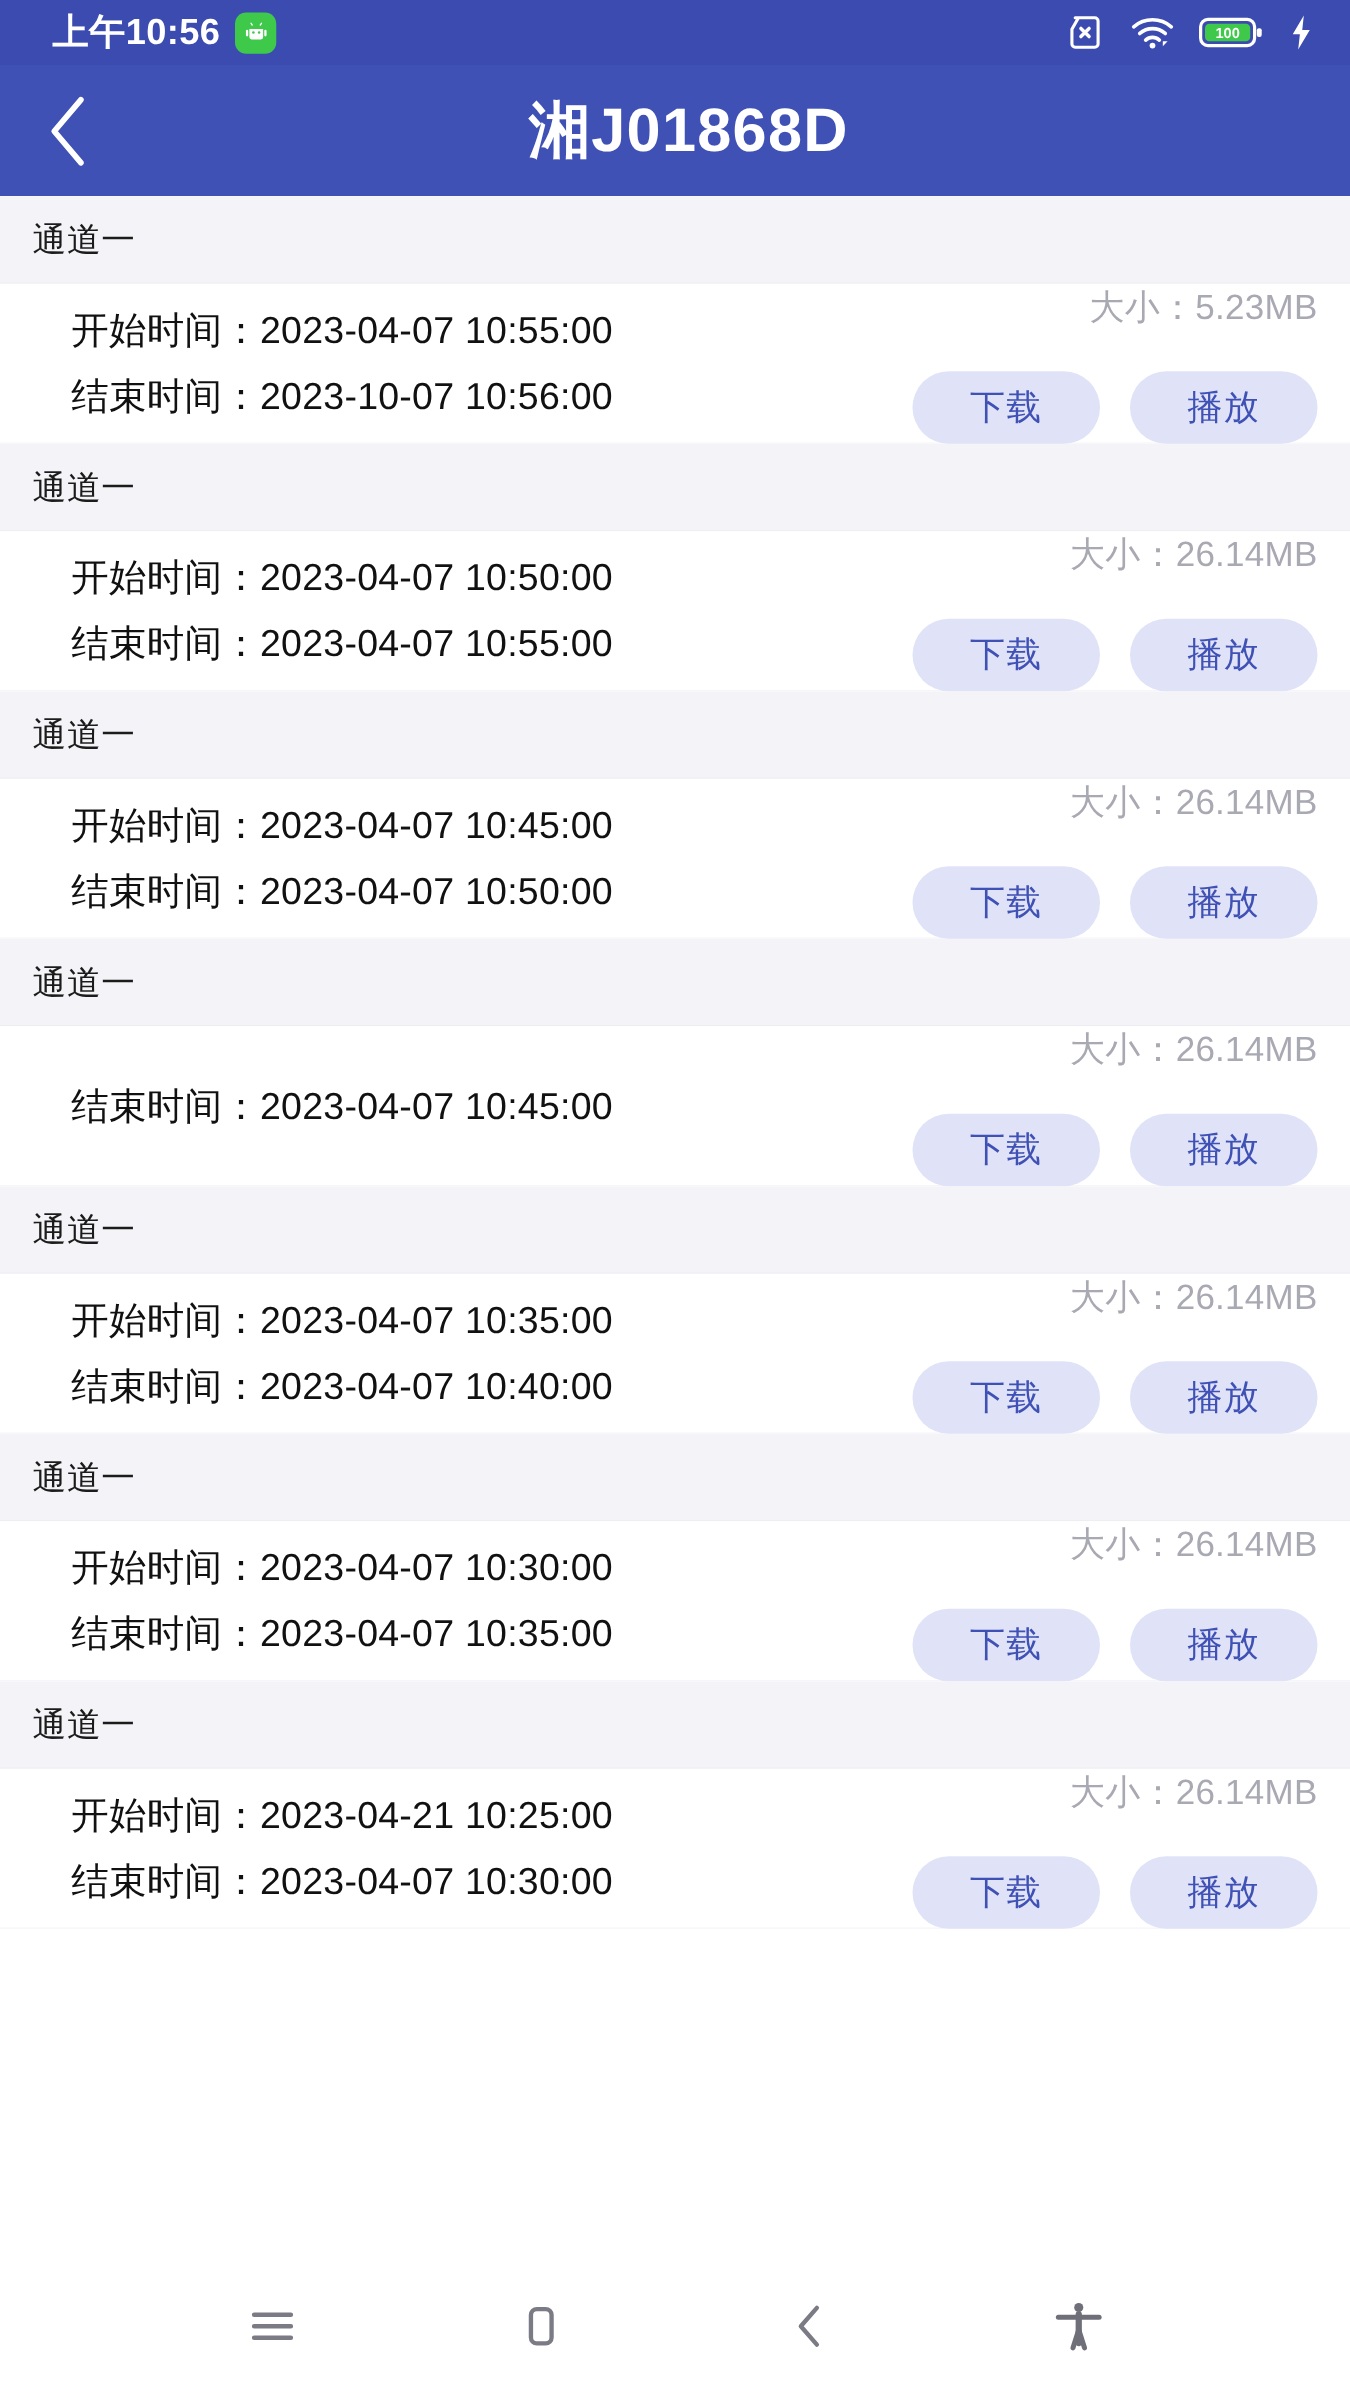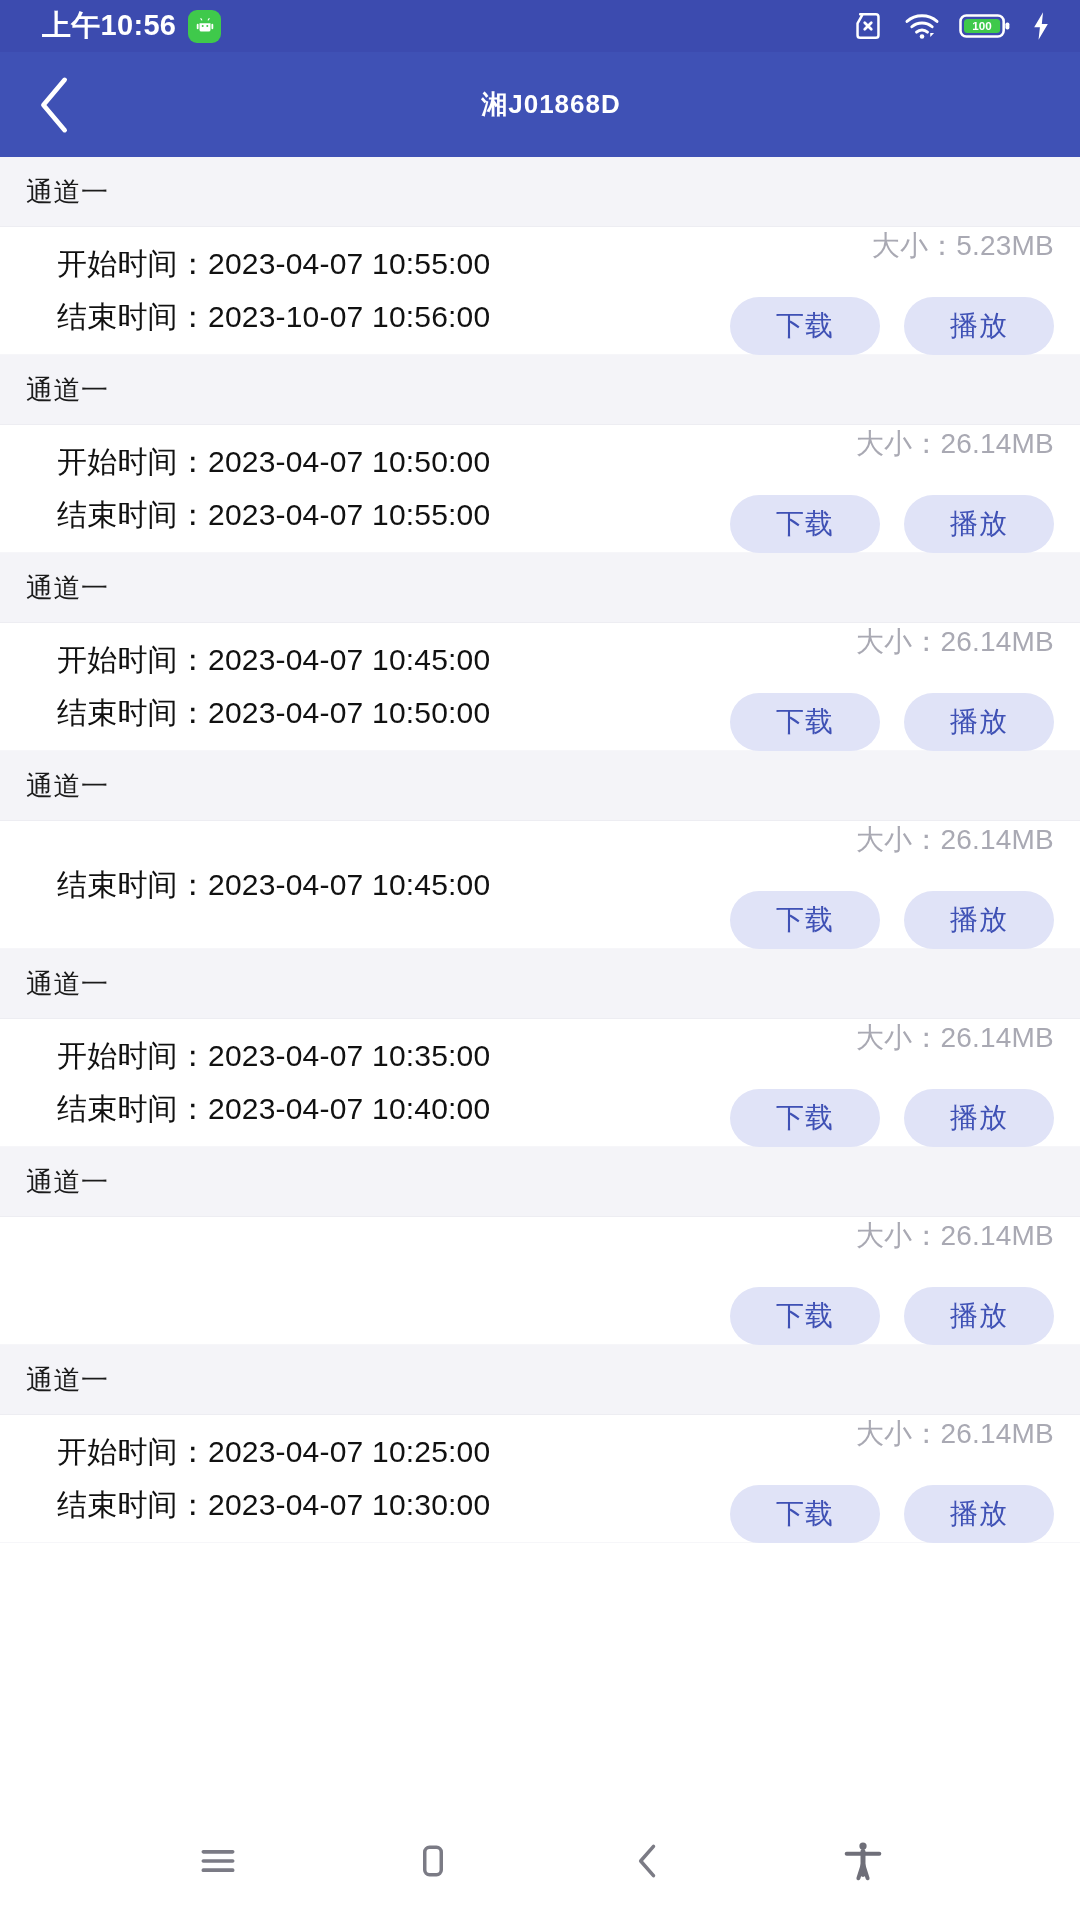--- a/index.html
+++ b/index.html
@@ -30,21 +30,21 @@
   .appbar {
     height:105px; background:#3F51B5; flex:none;
     display:flex; align-items:center; position:relative;
   }
   .back-btn {
     width:110px; height:105px; display:flex; align-items:center; justify-content:center;
     cursor:pointer;
   }
   .appbar-title {
     position:absolute; left:0; right:0; text-align:center;
-    color:#ffffff; font-size:26px; font-weight:700; letter-spacing:1px;
+    color:#ffffff; font-size:49px; font-weight:700; letter-spacing:1px;
     pointer-events:none;
     padding-left:22px;
   }
 
   
   .list { flex:1 1 auto; background:#ffffff; overflow:hidden; position:relative; }
   .group { background:#ffffff; }
   .group-header {
     height:70px; background:#F4F4F8;
     display:flex; align-items:center; padding-left:26px;
@@ -232,36 +232,40 @@
               <button class="pill">播放</button>
             </div>
           </div>
         </div>
       </div>
       <div class="group">
         <div class="group-header">
           <span class="group-header-label">通道一</span>
         </div>
         <div class="group-body">
-          <div class="right-block">
-            <div class="size-line"><span>大小：</span><span>26.14MB</span></div>
-            <div class="btn-row">
-              <button class="pill">下载</button>
-              <button class="pill">播放</button>
-            </div>
-          </div>
-        </div>
-      </div>
-      <div class="group">
-        <div class="group-header">
-          <span class="group-header-label">通道一</span>
-        </div>
-        <div class="group-body">
-          <div class="time-block">
-            <div class="time-line"><span>开始时间：</span><span>2023-04-07 10:25:00</span></div>
+          <div class="time-block">
+            <div class="time-line"><span>开始时间：</span><span>2023-04-07 10:30:00</span></div>
+            <div class="time-line"><span>结束时间：</span><span>2023-04-07 10:35:00</span></div>
+          </div>
+          <div class="right-block">
+            <div class="size-line"><span>大小：</span><span>26.14MB</span></div>
+            <div class="btn-row">
+              <button class="pill">下载</button>
+              <button class="pill">播放</button>
+            </div>
+          </div>
+        </div>
+      </div>
+      <div class="group">
+        <div class="group-header">
+          <span class="group-header-label">通道一</span>
+        </div>
+        <div class="group-body">
+          <div class="time-block">
+            <div class="time-line"><span>开始时间：</span><span>2023-04-21 10:25:00</span></div>
             <div class="time-line"><span>结束时间：</span><span>2023-04-07 10:30:00</span></div>
           </div>
           <div class="right-block">
             <div class="size-line"><span>大小：</span><span>26.14MB</span></div>
             <div class="btn-row">
               <button class="pill">下载</button>
               <button class="pill">播放</button>
             </div>
           </div>
         </div>

